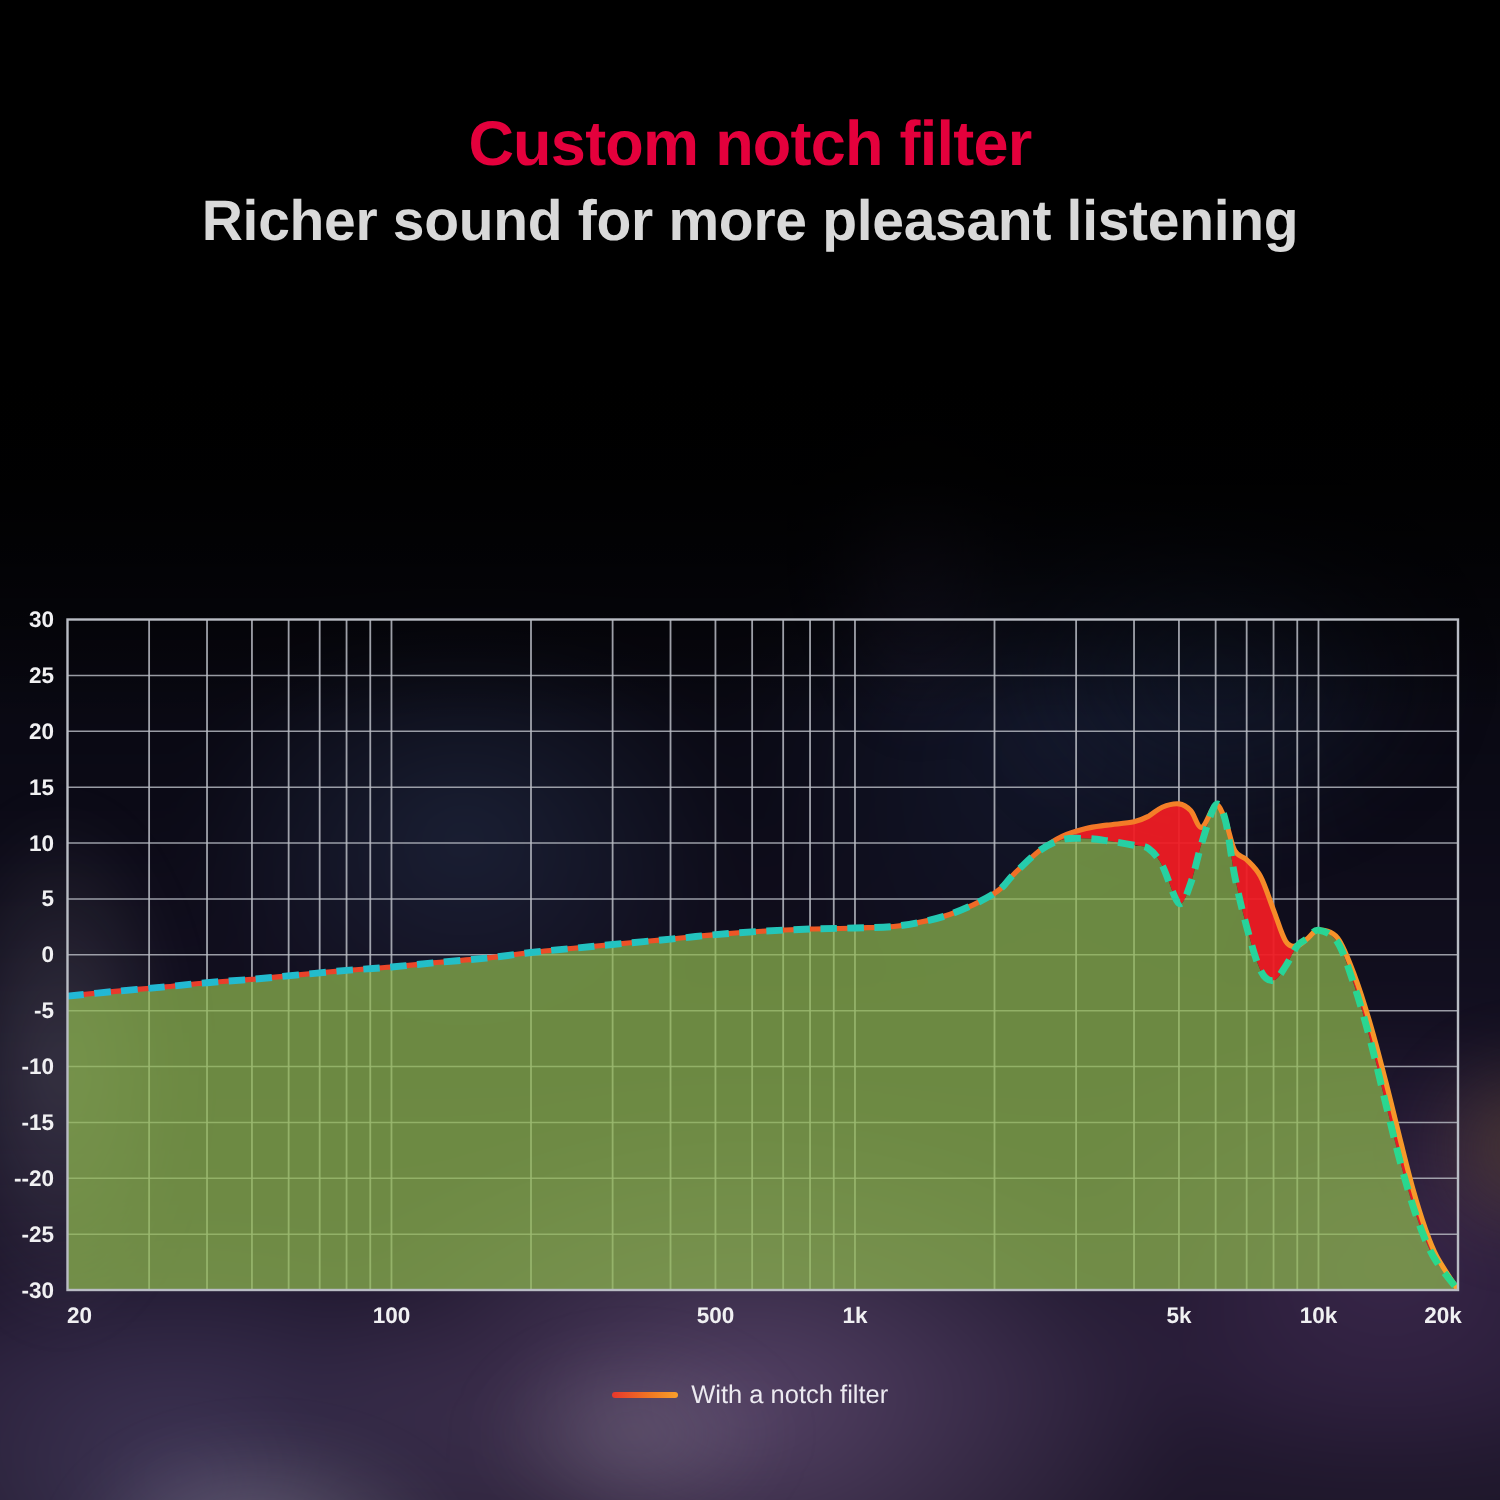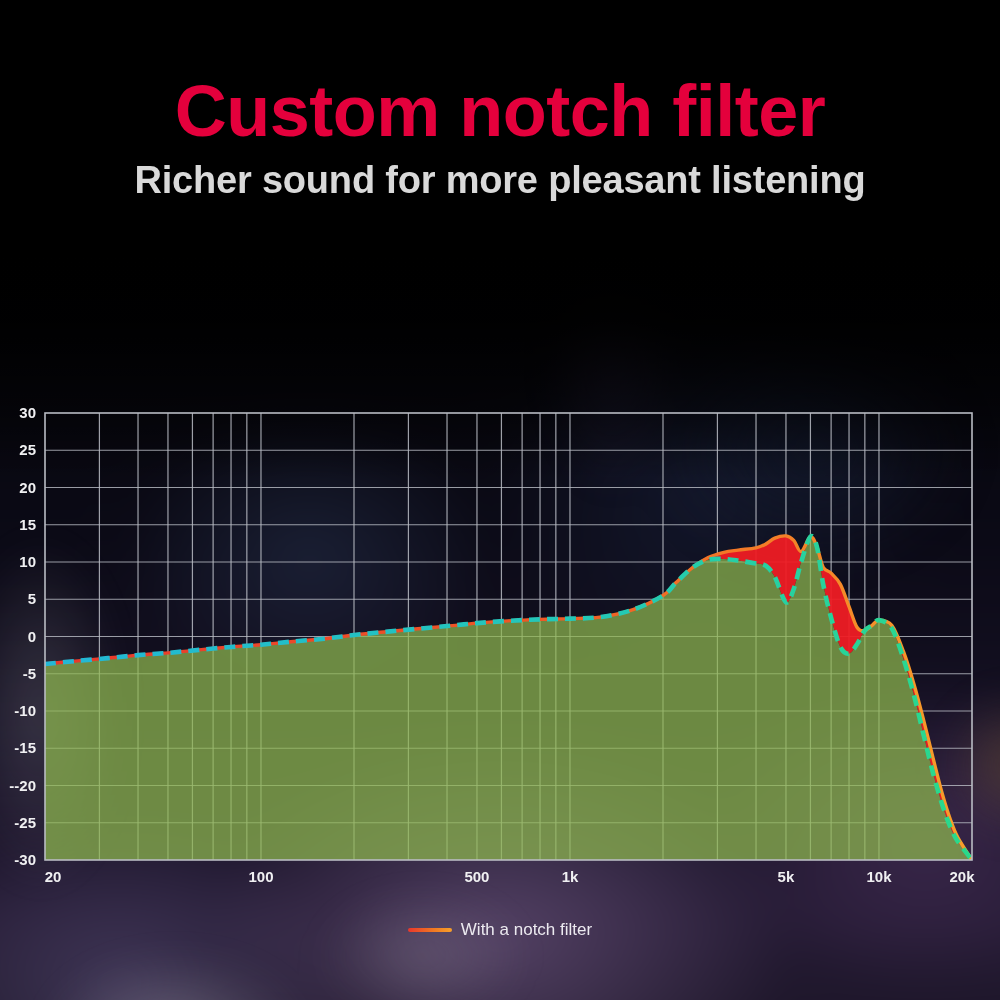--- a/index.html
+++ b/index.html
@@ -51,21 +51,21 @@
     background: linear-gradient(180deg, #000 0%, rgba(0,0,0,0.92) 30%, rgba(0,0,0,0.45) 72%, rgba(0,0,0,0) 100%);
   }
 
   
   #headings {
     position: absolute; left: 0; top: 0; width: 1000px;
     text-align: center; z-index: 6;
   }
   #title {
     margin-top: 74px;
-    font-size: 72px;
+    font-size: 42px;
     font-weight: 700;
     letter-spacing: -0.5px;
     line-height: 1.05;
   }
   #subtitle {
     margin-top: 9px;
     font-size: 38px;
     font-weight: 700;
     letter-spacing: -0.2px;
   }

